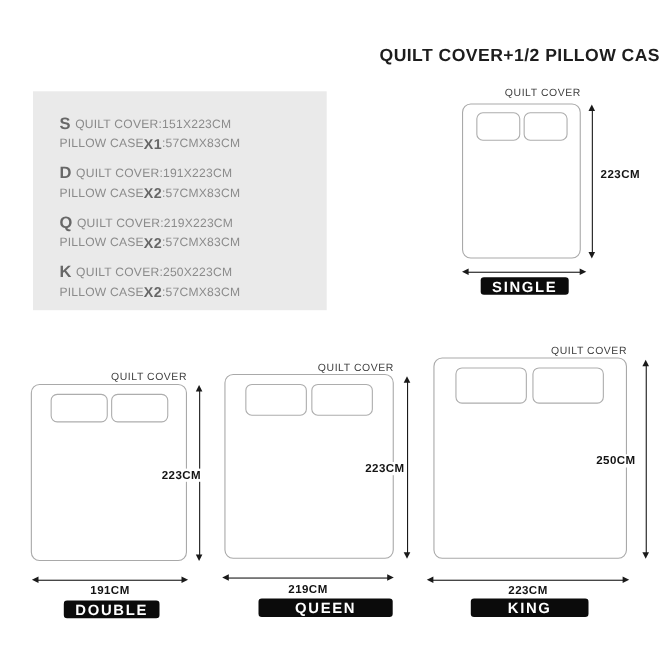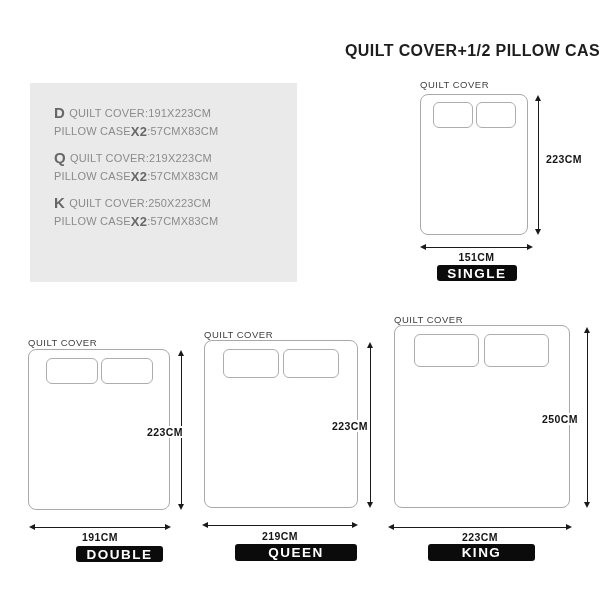--- a/index.html
+++ b/index.html
@@ -28,21 +28,21 @@
     vertical-align:-1px; letter-spacing:0.3px;
   }
   .spec-text { font-size:11px; color:#8b8b8b; letter-spacing:0.2px; }
   .spec-qty {
     font-size:13px; font-weight:700; color:#676767; vertical-align:-1px;
     letter-spacing:0.3px;
   }
 
   
   .qc-label {
-    position:absolute; text-align:left; font-size:9.5px; color:#3d3d3d;
+    position:absolute; text-align:right; font-size:9.5px; color:#3d3d3d;
     letter-spacing:0.5px; white-space:nowrap;
   }
   .bed {
     position:absolute; border:1px solid #a9a9a9; border-radius:8px;
     background:#fff; box-sizing:border-box;
   }
   .pillow {
     position:absolute; border:1px solid #adadad; border-radius:6px;
     background:#fff; box-sizing:border-box;
   }
@@ -79,32 +79,32 @@
 
   
   .d-single .qc-label { left:420px; top:79px; width:108px; }
   .d-single .bed     { left:420px; top:94px; width:108px; height:141px; }
   .d-single .p1      { left:12px; top:7px; width:40px; height:26px; }
   .d-single .p2      { left:55px; top:7px; width:40px; height:26px; }
   .d-single .varrow  { left:534px; top:95px; height:140px; }
   .d-single .h-dim   { left:544px; top:153px; }
   .d-single .harrow  { left:420px; top:243px; width:113px; }
   .d-single .w-dim   { left:420px; top:251px; width:113px; }
-  .d-single .size-badge { left:437px; top:265px; width:80px; height:16px; }
+  .d-single .size-badge { left:437px; top:252px; width:80px; height:16px; }
 
   
   .d-double .qc-label { left:28px; top:337px; width:142px; }
   .d-double .bed     { left:28px; top:349px; width:142px; height:161px; }
   .d-double .p1      { left:17px; top:8px; width:52px; height:26px; }
   .d-double .p2      { left:72px; top:8px; width:52px; height:26px; }
   .d-double .varrow  { left:177px; top:350px; height:160px; }
   .d-double .h-dim   { left:145px; top:426px; }
   .d-double .harrow  { left:29px; top:523px; width:142px; }
   .d-double .w-dim   { left:29px; top:531px; width:142px; }
-  .d-double .size-badge { left:76px; top:546px; width:87px; height:16px; }
+  .d-double .size-badge { left:58px; top:546px; width:87px; height:16px; }
 
   
   .d-queen .qc-label { left:204px; top:329px; width:154px; }
   .d-queen .bed     { left:204px; top:340px; width:154px; height:168px; }
   .d-queen .p1      { left:18px; top:8px; width:56px; height:29px; }
   .d-queen .p2      { left:78px; top:8px; width:56px; height:29px; }
   .d-queen .varrow  { left:366px; top:342px; height:166px; }
   .d-queen .h-dim   { left:330px; top:420px; }
   .d-queen .harrow  { left:202px; top:521px; width:156px; }
   .d-queen .w-dim   { left:202px; top:530px; width:156px; }
@@ -123,20 +123,24 @@
 </style>
 </head>
 <body>
 
 <div id="canvas">
 
   <div class="page-title">QUILT COVER+1/2 PILLOW CASE</div>
 
   <div class="specs-box">
     <div class="spec-entry">
+      <span class="spec-letter">S</span><span class="spec-text">QUILT COVER:151X223CM</span><br>
+      <span class="spec-text">PILLOW CASE</span><span class="spec-qty">X1</span><span class="spec-text">:57CMX83CM</span>
+    </div>
+    <div class="spec-entry">
       <span class="spec-letter">D</span><span class="spec-text">QUILT COVER:191X223CM</span><br>
       <span class="spec-text">PILLOW CASE</span><span class="spec-qty">X2</span><span class="spec-text">:57CMX83CM</span>
     </div>
     <div class="spec-entry">
       <span class="spec-letter">Q</span><span class="spec-text">QUILT COVER:219X223CM</span><br>
       <span class="spec-text">PILLOW CASE</span><span class="spec-qty">X2</span><span class="spec-text">:57CMX83CM</span>
     </div>
     <div class="spec-entry last">
       <span class="spec-letter">K</span><span class="spec-text">QUILT COVER:250X223CM</span><br>
       <span class="spec-text">PILLOW CASE</span><span class="spec-qty">X2</span><span class="spec-text">:57CMX83CM</span>

